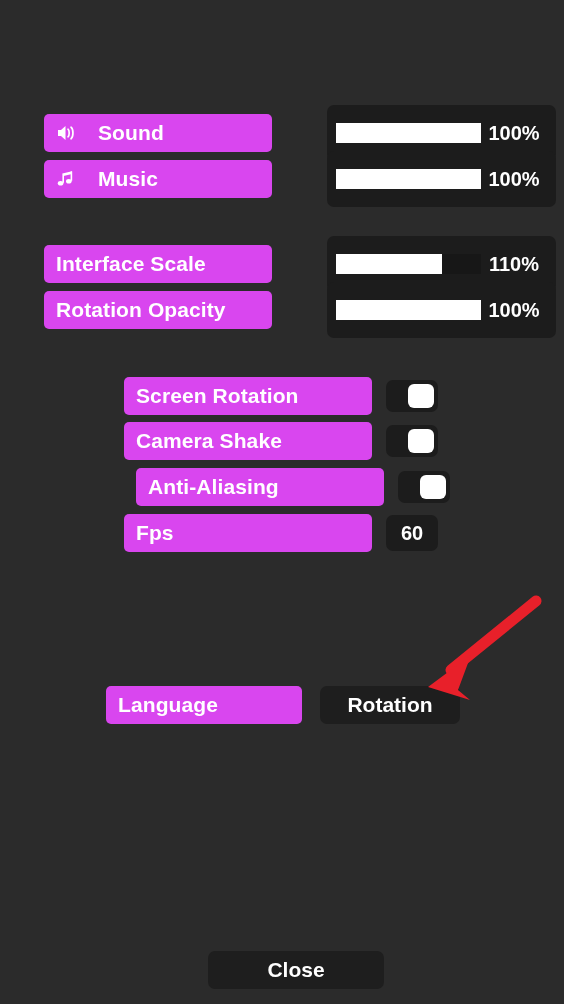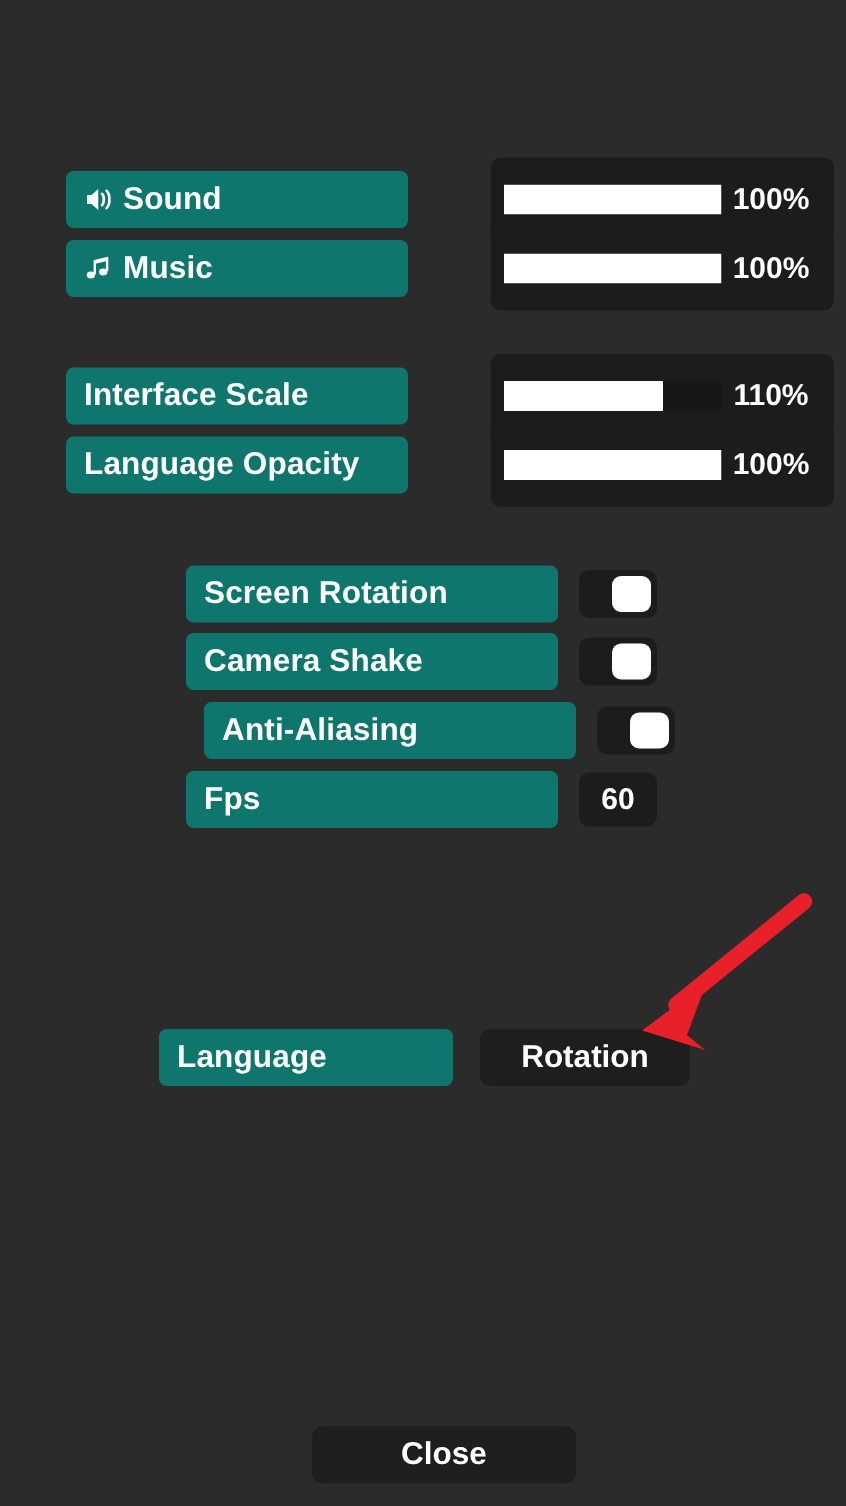--- a/index.html
+++ b/index.html
@@ -23,28 +23,28 @@
   }
 
   
   .row {
     position: absolute;
     display: flex;
     align-items: center;
   }
 
   .label-panel {
-    background: #0f766e;
+    background: #d946ef;
     border-radius: 5px;
     height: 38px;
     display: flex;
     align-items: center;
     box-sizing: border-box;
     padding: 0 12px;
-    gap: 6px;
+    gap: 22px;
   }
   .label-text {
     color: #ffffff;
     font-size: 21px;
     font-weight: bold;
     letter-spacing: 0.1px;
     white-space: nowrap;
   }
 
   
@@ -248,21 +248,21 @@
     <div class="slider-panel audio-ctrl">
       <div class="slider-track">
         <div class="slider-fill" style="width: 73%;"></div>
       </div>
       <span class="slider-value">110%</span>
     </div>
   </div>
 
   <div class="row" id="row-iopacity">
     <div class="label-panel">
-      <span class="label-text">Language Opacity</span>
+      <span class="label-text">Rotation Opacity</span>
     </div>
     <div class="slider-panel audio-ctrl">
       <div class="slider-track">
         <div class="slider-fill" style="width: 100%;"></div>
       </div>
       <span class="slider-value">100%</span>
     </div>
   </div>
 
   <div class="row" id="row-shake">

